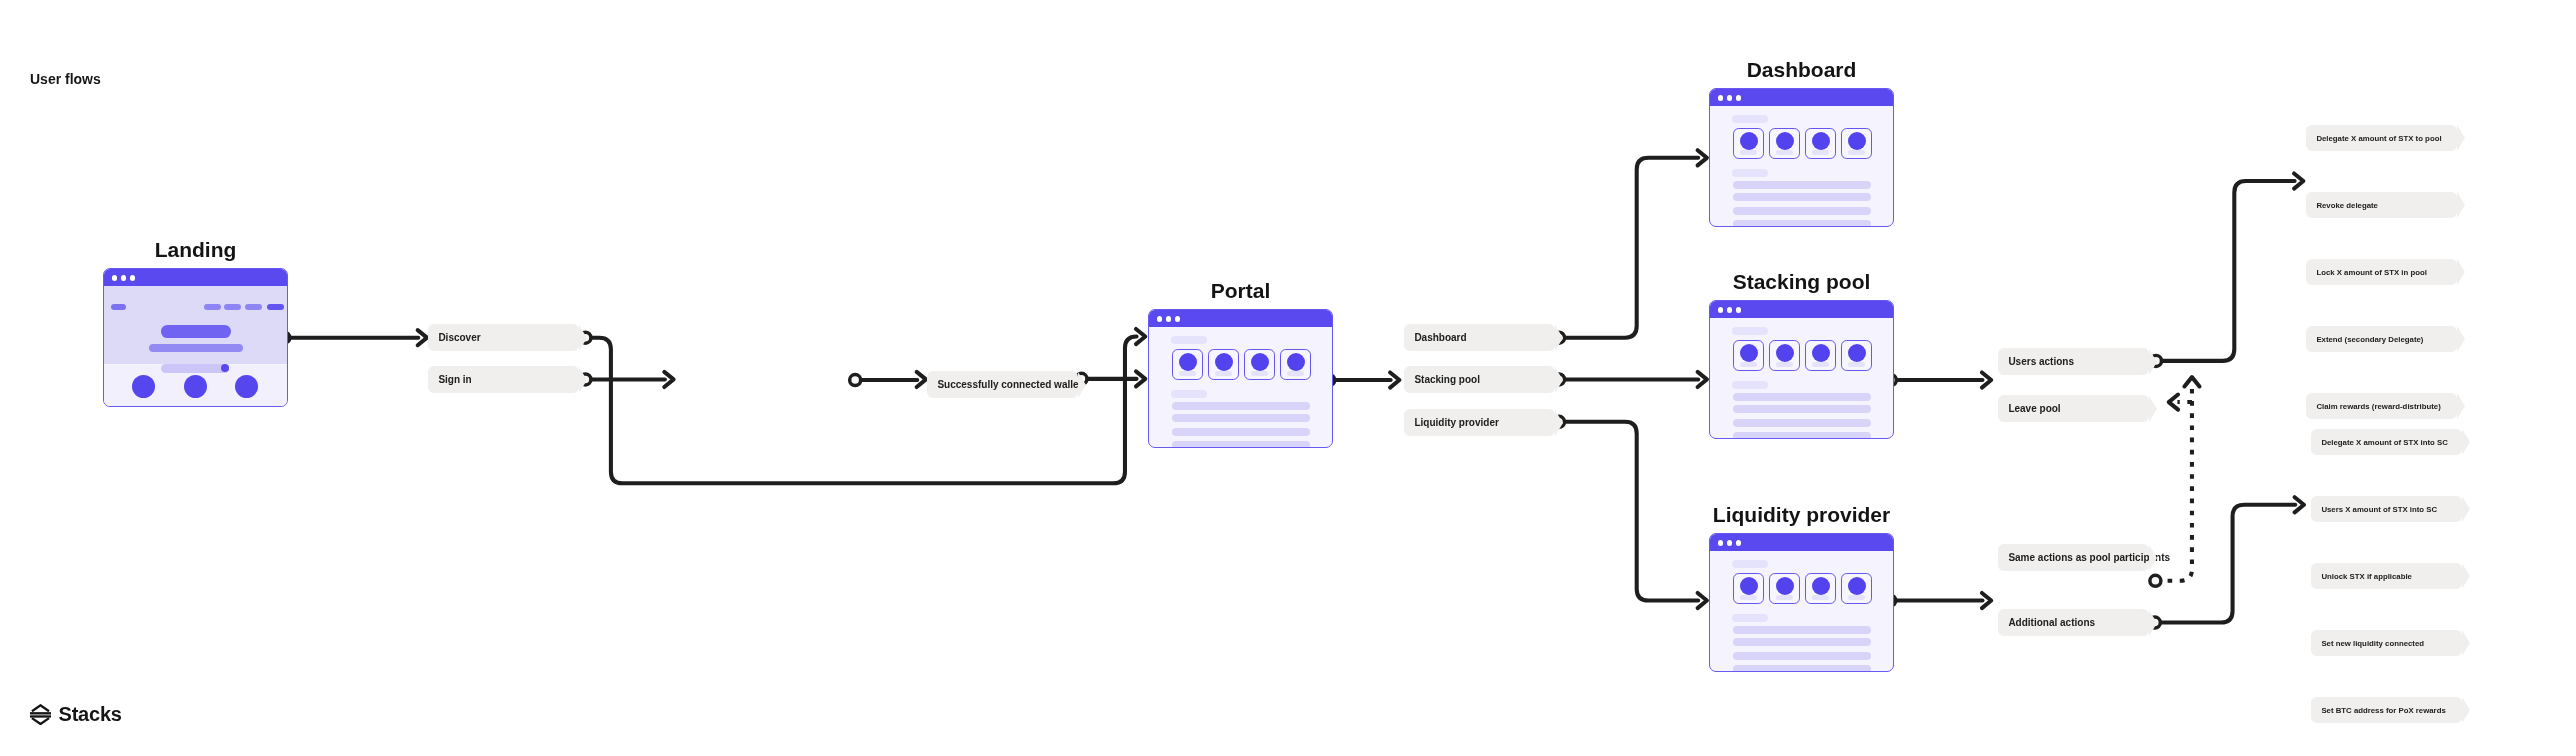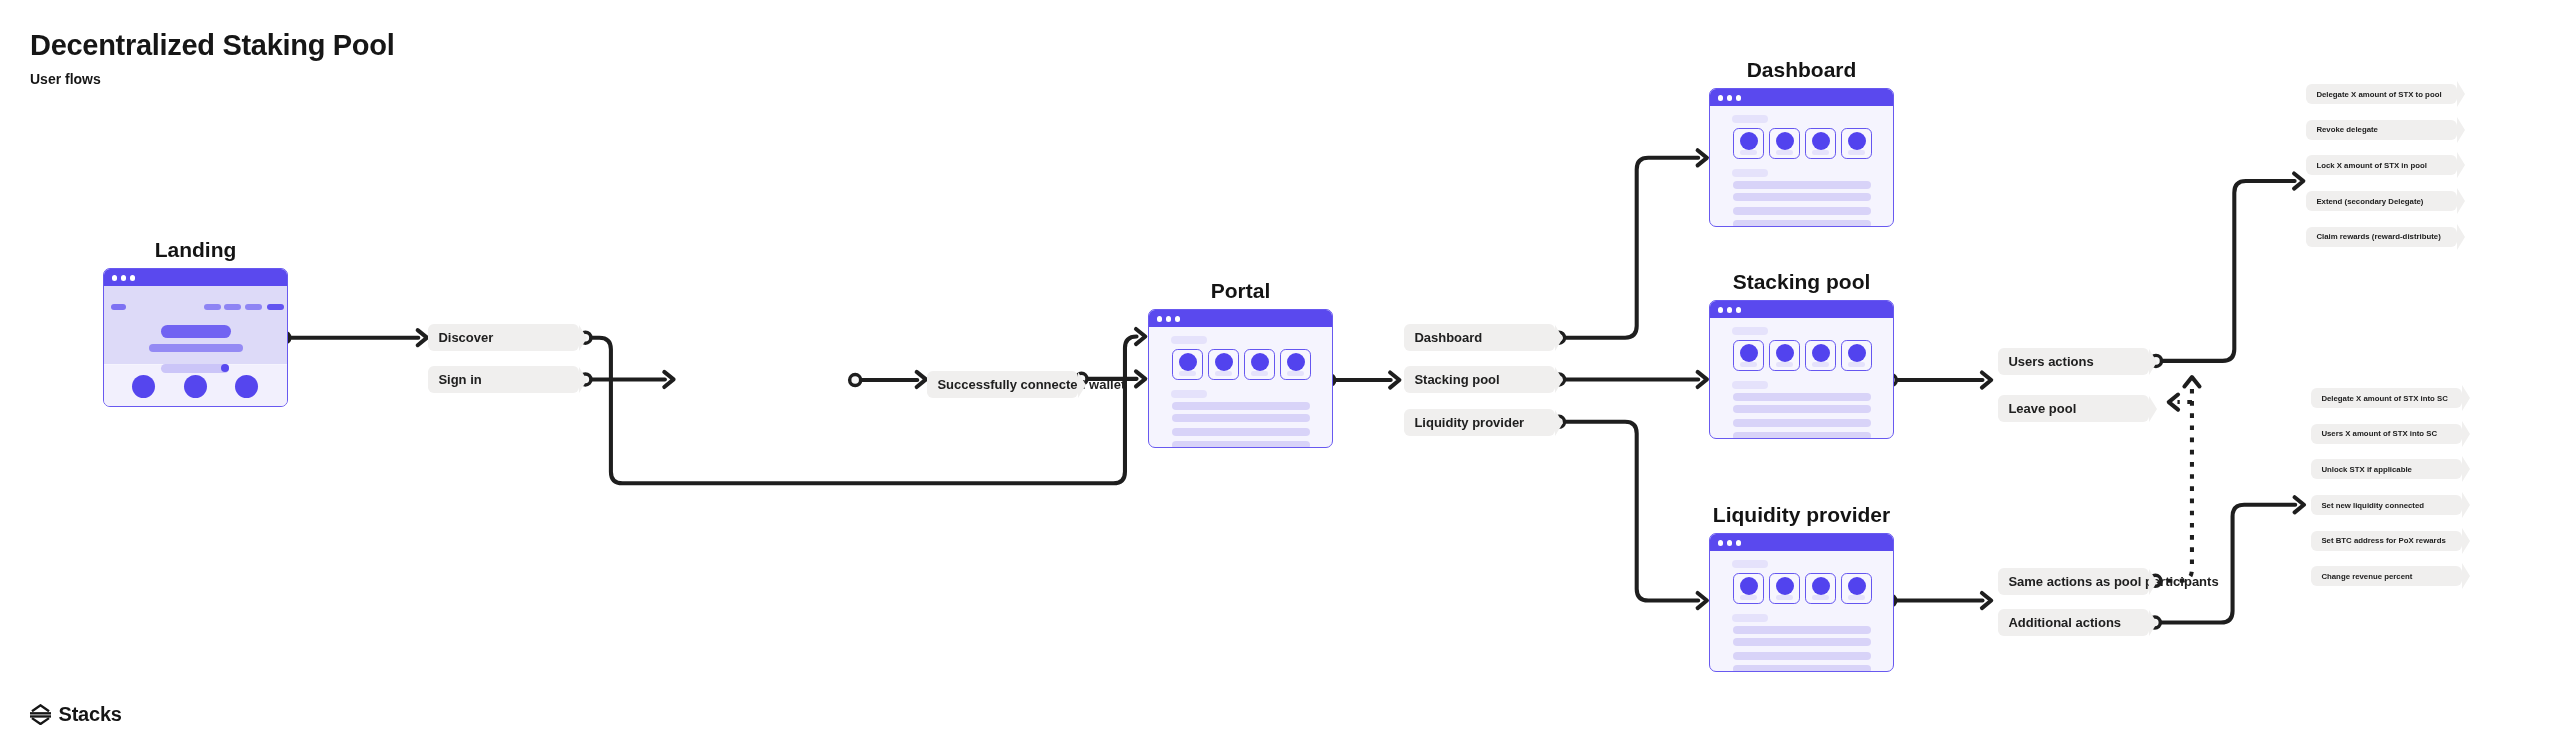--- a/index.html
+++ b/index.html
@@ -27,41 +27,40 @@
   
   .land-upper{position:absolute;left:0;top:17.4px;width:100%;height:78px;background:#dddaf8;}
   .land-lower{position:absolute;left:0;top:96px;width:100%;bottom:0;background:#f2f0fd;}
   .land-circle{position:absolute;top:106px;width:23px;height:23px;border-radius:50%;background:#5546ee;}
   
   .modal{position:absolute;left:23px;top:35px;width:138px;height:80px;border:0.9px solid #6556f0;
          border-radius:5.8px;background:#f7f6fe;box-sizing:border-box;}
   
   .pill{position:absolute;height:27px;width:151px;background:#f0efee;border-radius:5.8px;
         display:flex;align-items:center;padding:0 10.4px;box-sizing:border-box;
-        font-size:13px;font-weight:700;color:#202020;white-space:nowrap;}
+        font-size:10px;font-weight:700;color:#202020;white-space:nowrap;}
   .pill::after{content:'';position:absolute;right:-7.5px;top:50%;transform:translateY(-50%);
         border-top:13.4px solid transparent;border-bottom:13.4px solid transparent;border-left:8.1px solid #f0efee;}
-  .pill.sm{height:20px;font-size:7.8px;}
+  .pill.sm{height:26px;font-size:7.8px;margin-top:41px;}
   .stack-v .pill{position:relative;margin-bottom:15.7px;}
   .stack-v{position:absolute;}
   
   .note{position:absolute;left:733px;top:486px;width:268px;height:46px;background:#fdecea;border-radius:8.1px;
         color:#f2473c;font-size:8.7px;font-weight:700;line-height:12.8px;padding:10px 15px;box-sizing:border-box;}
   
   svg.wires{position:absolute;left:0;top:0;pointer-events:none;}
   
   .brand{position:absolute;left:30px;top:703px;display:flex;align-items:center;gap:7.5px;}
   .brand-word{font-size:20px;font-weight:600;color:#161616;letter-spacing:-0.2px;}
 </style>
 </head>
 <body>
 
 <div class="canvas">
 
-  <div class="page-title">Decentralized Staking Pool</div>
   <div class="page-subtitle">User flows</div>
 
   <svg class="wires" width="2576" height="756" viewBox="0 0 4438 1303">
     <g stroke="#1e1e1e" stroke-width="7" fill="none" stroke-linecap="round" stroke-linejoin="round">
       <path d="M 489 582 H 720"></path>
       <path d="M 1008 582 H 1032 Q 1052 582 1052 602 V 813 Q 1052 833 1072 833 H 1918 Q 1938 833 1938 813 V 600 Q 1938 580 1958 580"></path>
       <path d="M 1008 654 H 1145"></path>
       <path d="M 1473 655 H 1580"></path>
       <path d="M 1863 653 H 1958"></path>
       <path d="M 2290 655 H 2396"></path>
@@ -272,21 +271,21 @@
   </div>
 
   <div class="pill" style="left:428px;top:324px">Discover</div>
   <div class="pill" style="left:428px;top:366px">Sign in</div>
   <div class="pill" style="left:927px;top:371px">Successfully connected wallet</div>
   <div class="pill" style="left:1404px;top:324px">Dashboard</div>
   <div class="pill" style="left:1404px;top:366px">Stacking pool</div>
   <div class="pill" style="left:1404px;top:409px">Liquidity provider</div>
   <div class="pill" style="left:1998px;top:348px">Users actions</div>
   <div class="pill" style="left:1998px;top:395px">Leave pool</div>
-  <div class="pill" style="left:1998px;top:568px">Same actions as pool participants</div>
+  <div class="pill" style="left:1998px;top:544px">Same actions as pool participants</div>
   <div class="pill" style="left:1998px;top:609px">Additional actions</div>
 
   <div class="stack-v" style="left:2306px;top:84px">
 
   <div class="pill sm">Delegate X amount of STX to pool</div>
       <div class="pill sm">Revoke delegate</div>
       <div class="pill sm">Lock X amount of STX in pool</div>
       <div class="pill sm">Extend (secondary Delegate)</div>
       <div class="pill sm">Claim rewards (reward-distribute)</div>
     </div>

